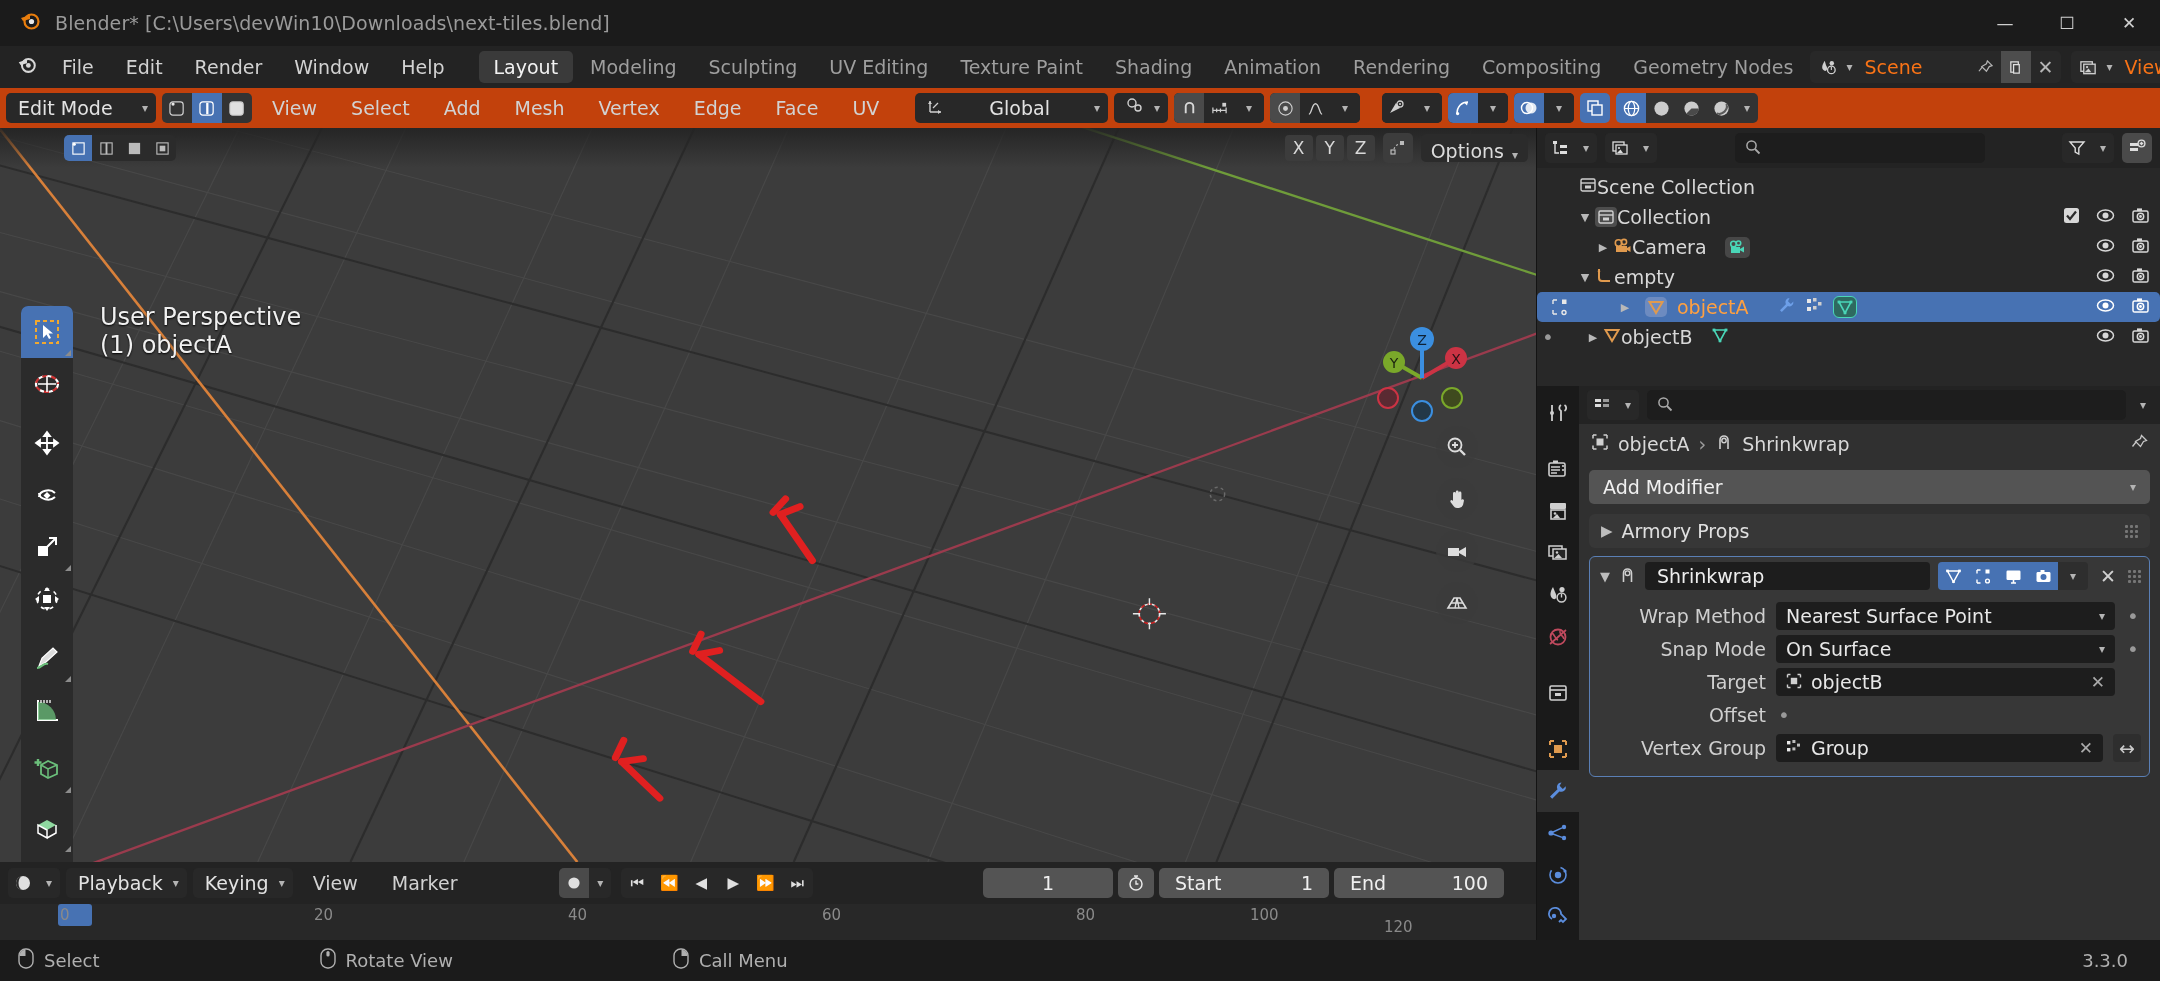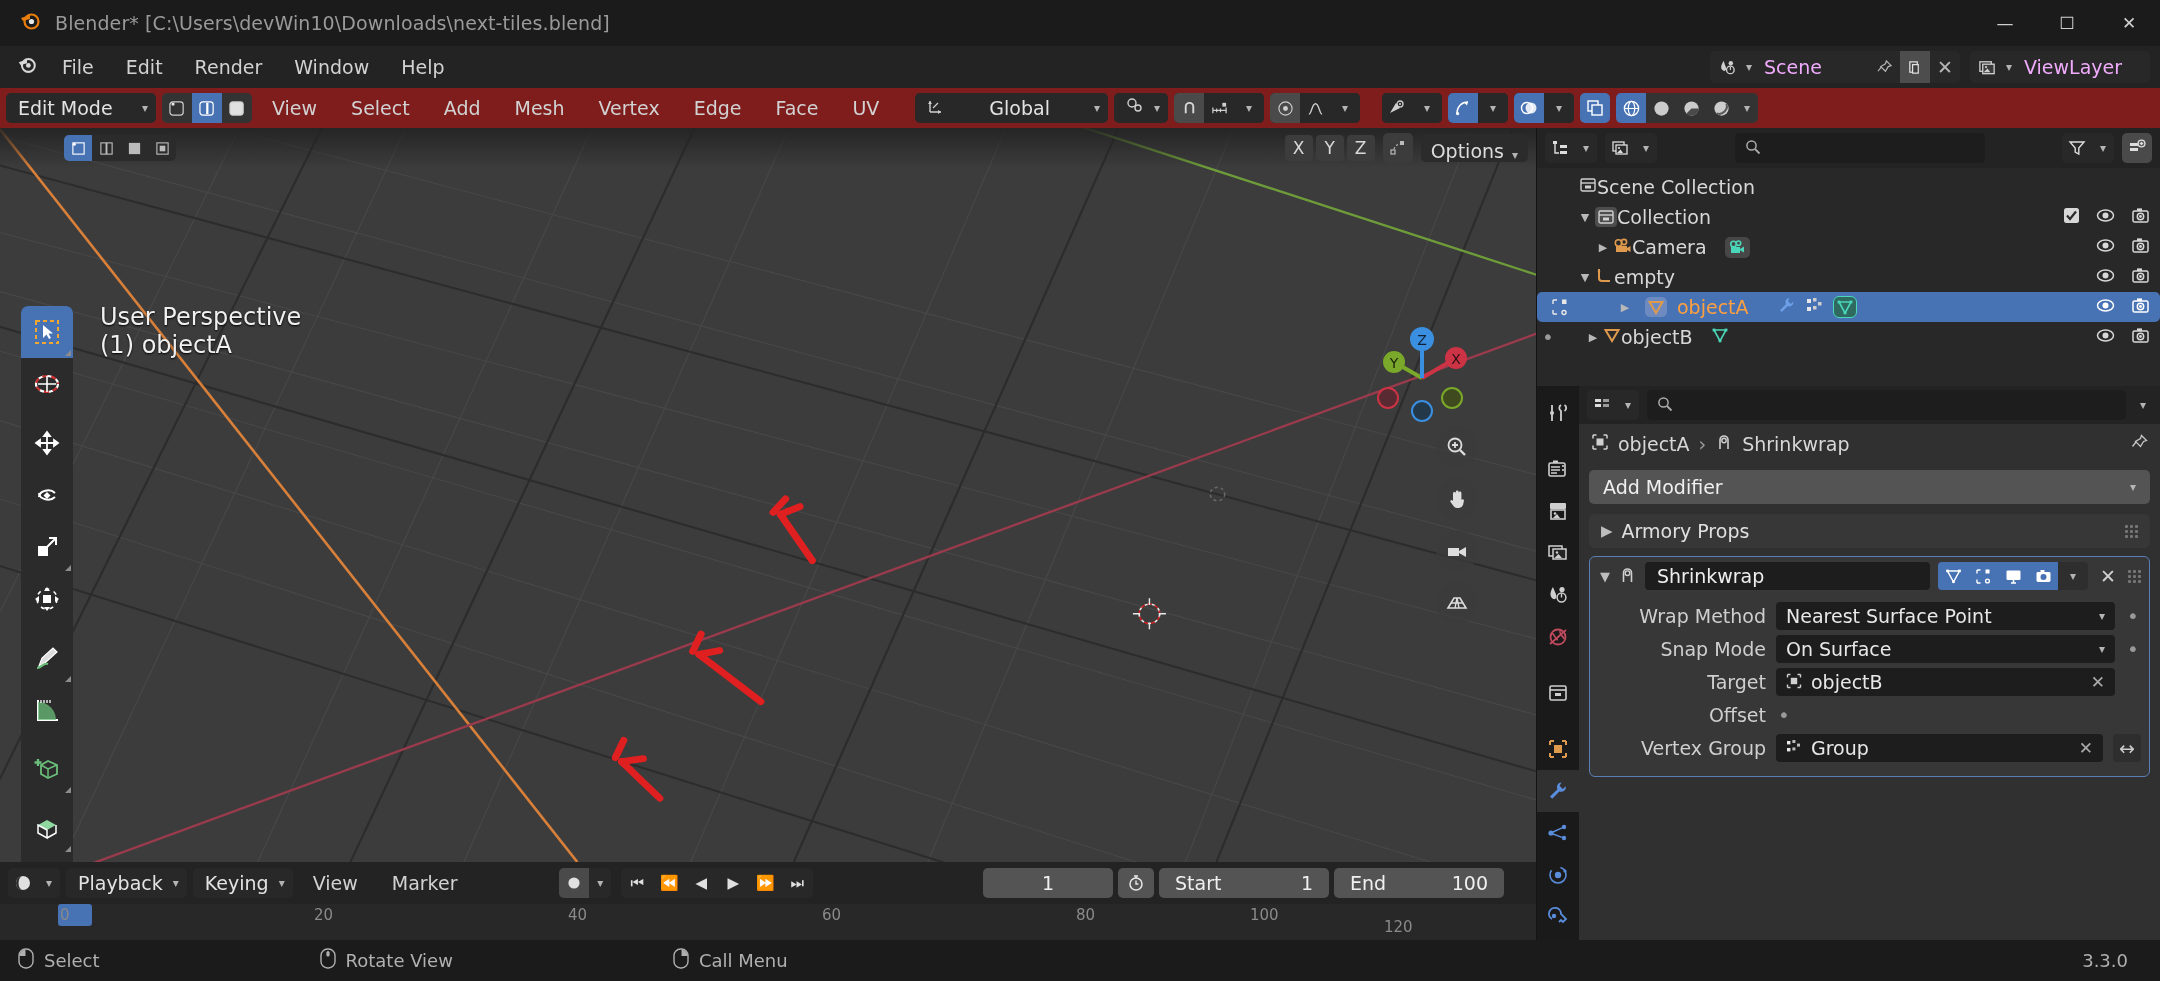--- a/index.html
+++ b/index.html
@@ -32,28 +32,28 @@
   .wstabs{ display:flex; align-items:center; margin-left:18px; height:42px; }
   .wstab{ padding:0 15px; height:32px; line-height:32px; border-radius:5px; color:#9e9e9e; font-size:19px; white-space:nowrap; margin-right:2px;}
   .wstab.active{ background:#3a3a3a; color:#f2f2f2; }
   .menubar-right{ margin-left:auto; display:flex; align-items:center; gap:10px; padding-right:10px; }
 
   .field{
     display:flex; align-items:center; height:32px; background:#282828;
     border-radius:5px; overflow:hidden;
   }
   .field .fld-icon{ width:36px; height:32px; display:flex; align-items:center; justify-content:center; }
-  .field .fld-text{ padding:0 12px 0 4px; font-size:19px; color:#f0abfc; white-space:nowrap; }
+  .field .fld-text{ padding:0 12px 0 4px; font-size:19px; color:#f97316; white-space:nowrap; }
   .field .fld-btn{ width:30px; height:32px; display:flex; align-items:center; justify-content:center; color:#b5b5b5; }
   .field .fld-btn.on{ background:#4d4d4d; }
   .chev{ font-size:12px; color:#b4b4b4; }
 
   
   .vp-header{
-    height:40px; flex:0 0 40px; background:#7f1d1d;
+    height:40px; flex:0 0 40px; background:#c2410c;
     display:flex; align-items:center; padding:0 6px; gap:6px;
   }
   .ctl{ display:flex; align-items:center; height:30px; background:#282828; border-radius:5px; }
   .sel{ display:flex; align-items:center; height:30px; background:#282828; border-radius:5px; padding:0 8px 0 12px; gap:10px; }
   .sel .lbl{ font-size:19px; color:#e3e3e3; white-space:nowrap; }
   .hbtn{ width:30px; height:30px; display:flex; align-items:center; justify-content:center; background:#282828; color:#cfcfcf;}
   .hgrp{ display:flex; border-radius:5px; overflow:hidden; }
   .hgrp .hbtn.on{ background:#4772b3; color:#fff; }
   .hgrp .hbtn.mid{ background:#333; }
   .mtxt{ padding:0 14px; height:40px; line-height:40px; font-size:19px; color:#d2d2d2; white-space:nowrap; }
@@ -193,20 +193,32 @@
         <circle cx="13.5" cy="12.5" r="2.6" fill="#d8d8d8"></circle>
         <path d="M3 9 L12 6 L12 10 L5 12 Z" fill="#d8d8d8"></path>
       </svg>
     </span>
     <div class="menu-item">File</div>
     <div class="menu-item">Edit</div>
     <div class="menu-item">Render</div>
     <div class="menu-item">Window</div>
     <div class="menu-item">Help</div>
 
+    <div class="wstabs">
+      <div class="wstab active">Layout</div>
+      <div class="wstab">Modeling</div>
+      <div class="wstab">Sculpting</div>
+      <div class="wstab">UV Editing</div>
+      <div class="wstab">Texture Paint</div>
+      <div class="wstab">Shading</div>
+      <div class="wstab">Animation</div>
+      <div class="wstab">Rendering</div>
+      <div class="wstab">Compositing</div>
+      <div class="wstab">Geometry Nodes</div>
+    </div>
 
     <div class="menubar-right">
       <div class="field">
         <span class="fld-icon">
           <svg width="19" height="19" viewBox="0 0 20 20">
             <path d="M6 3 C3 8 2.5 11 5 13 C7.5 15 10 12 7.5 8 Z" fill="#cfcfcf"></path>
             <circle cx="13.5" cy="5.5" r="2.3" fill="#cfcfcf"></circle>
             <circle cx="13" cy="12.5" r="4" fill="none" stroke="#cfcfcf" stroke-width="1.4"></circle>
             <path d="M13 12.5 L13 9.5" stroke="#cfcfcf" stroke-width="1.2"></path>
           </svg>

